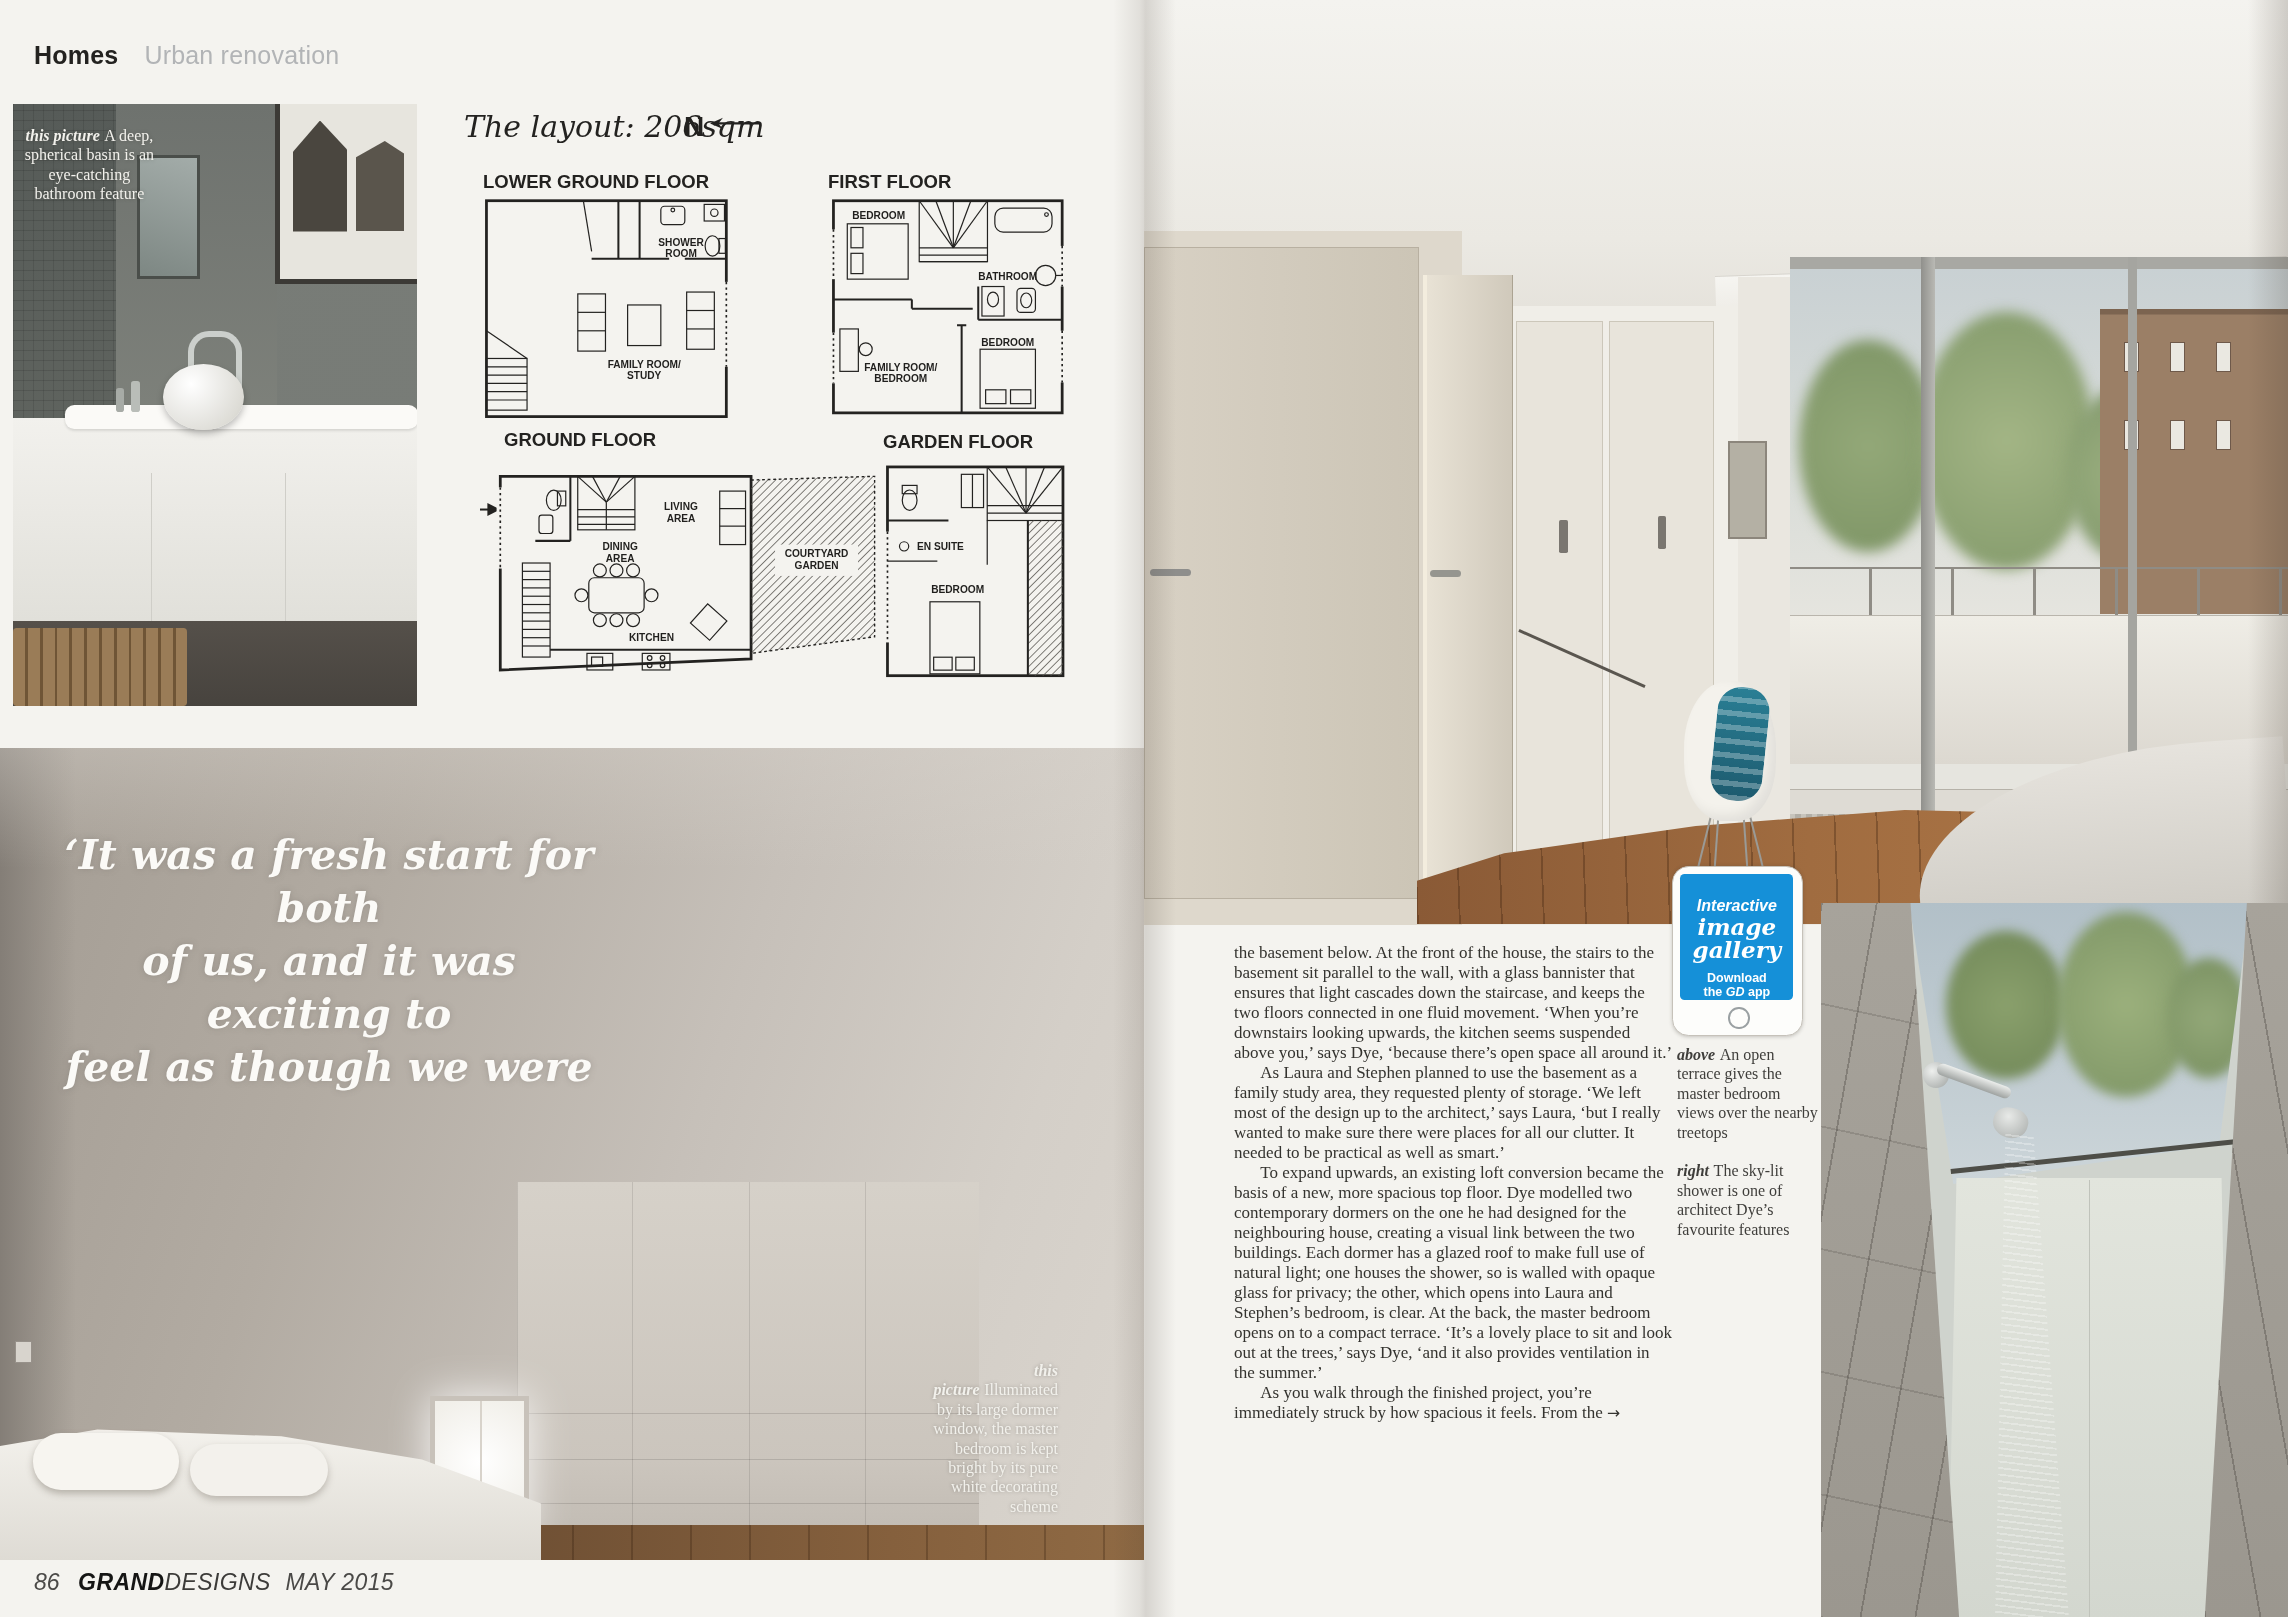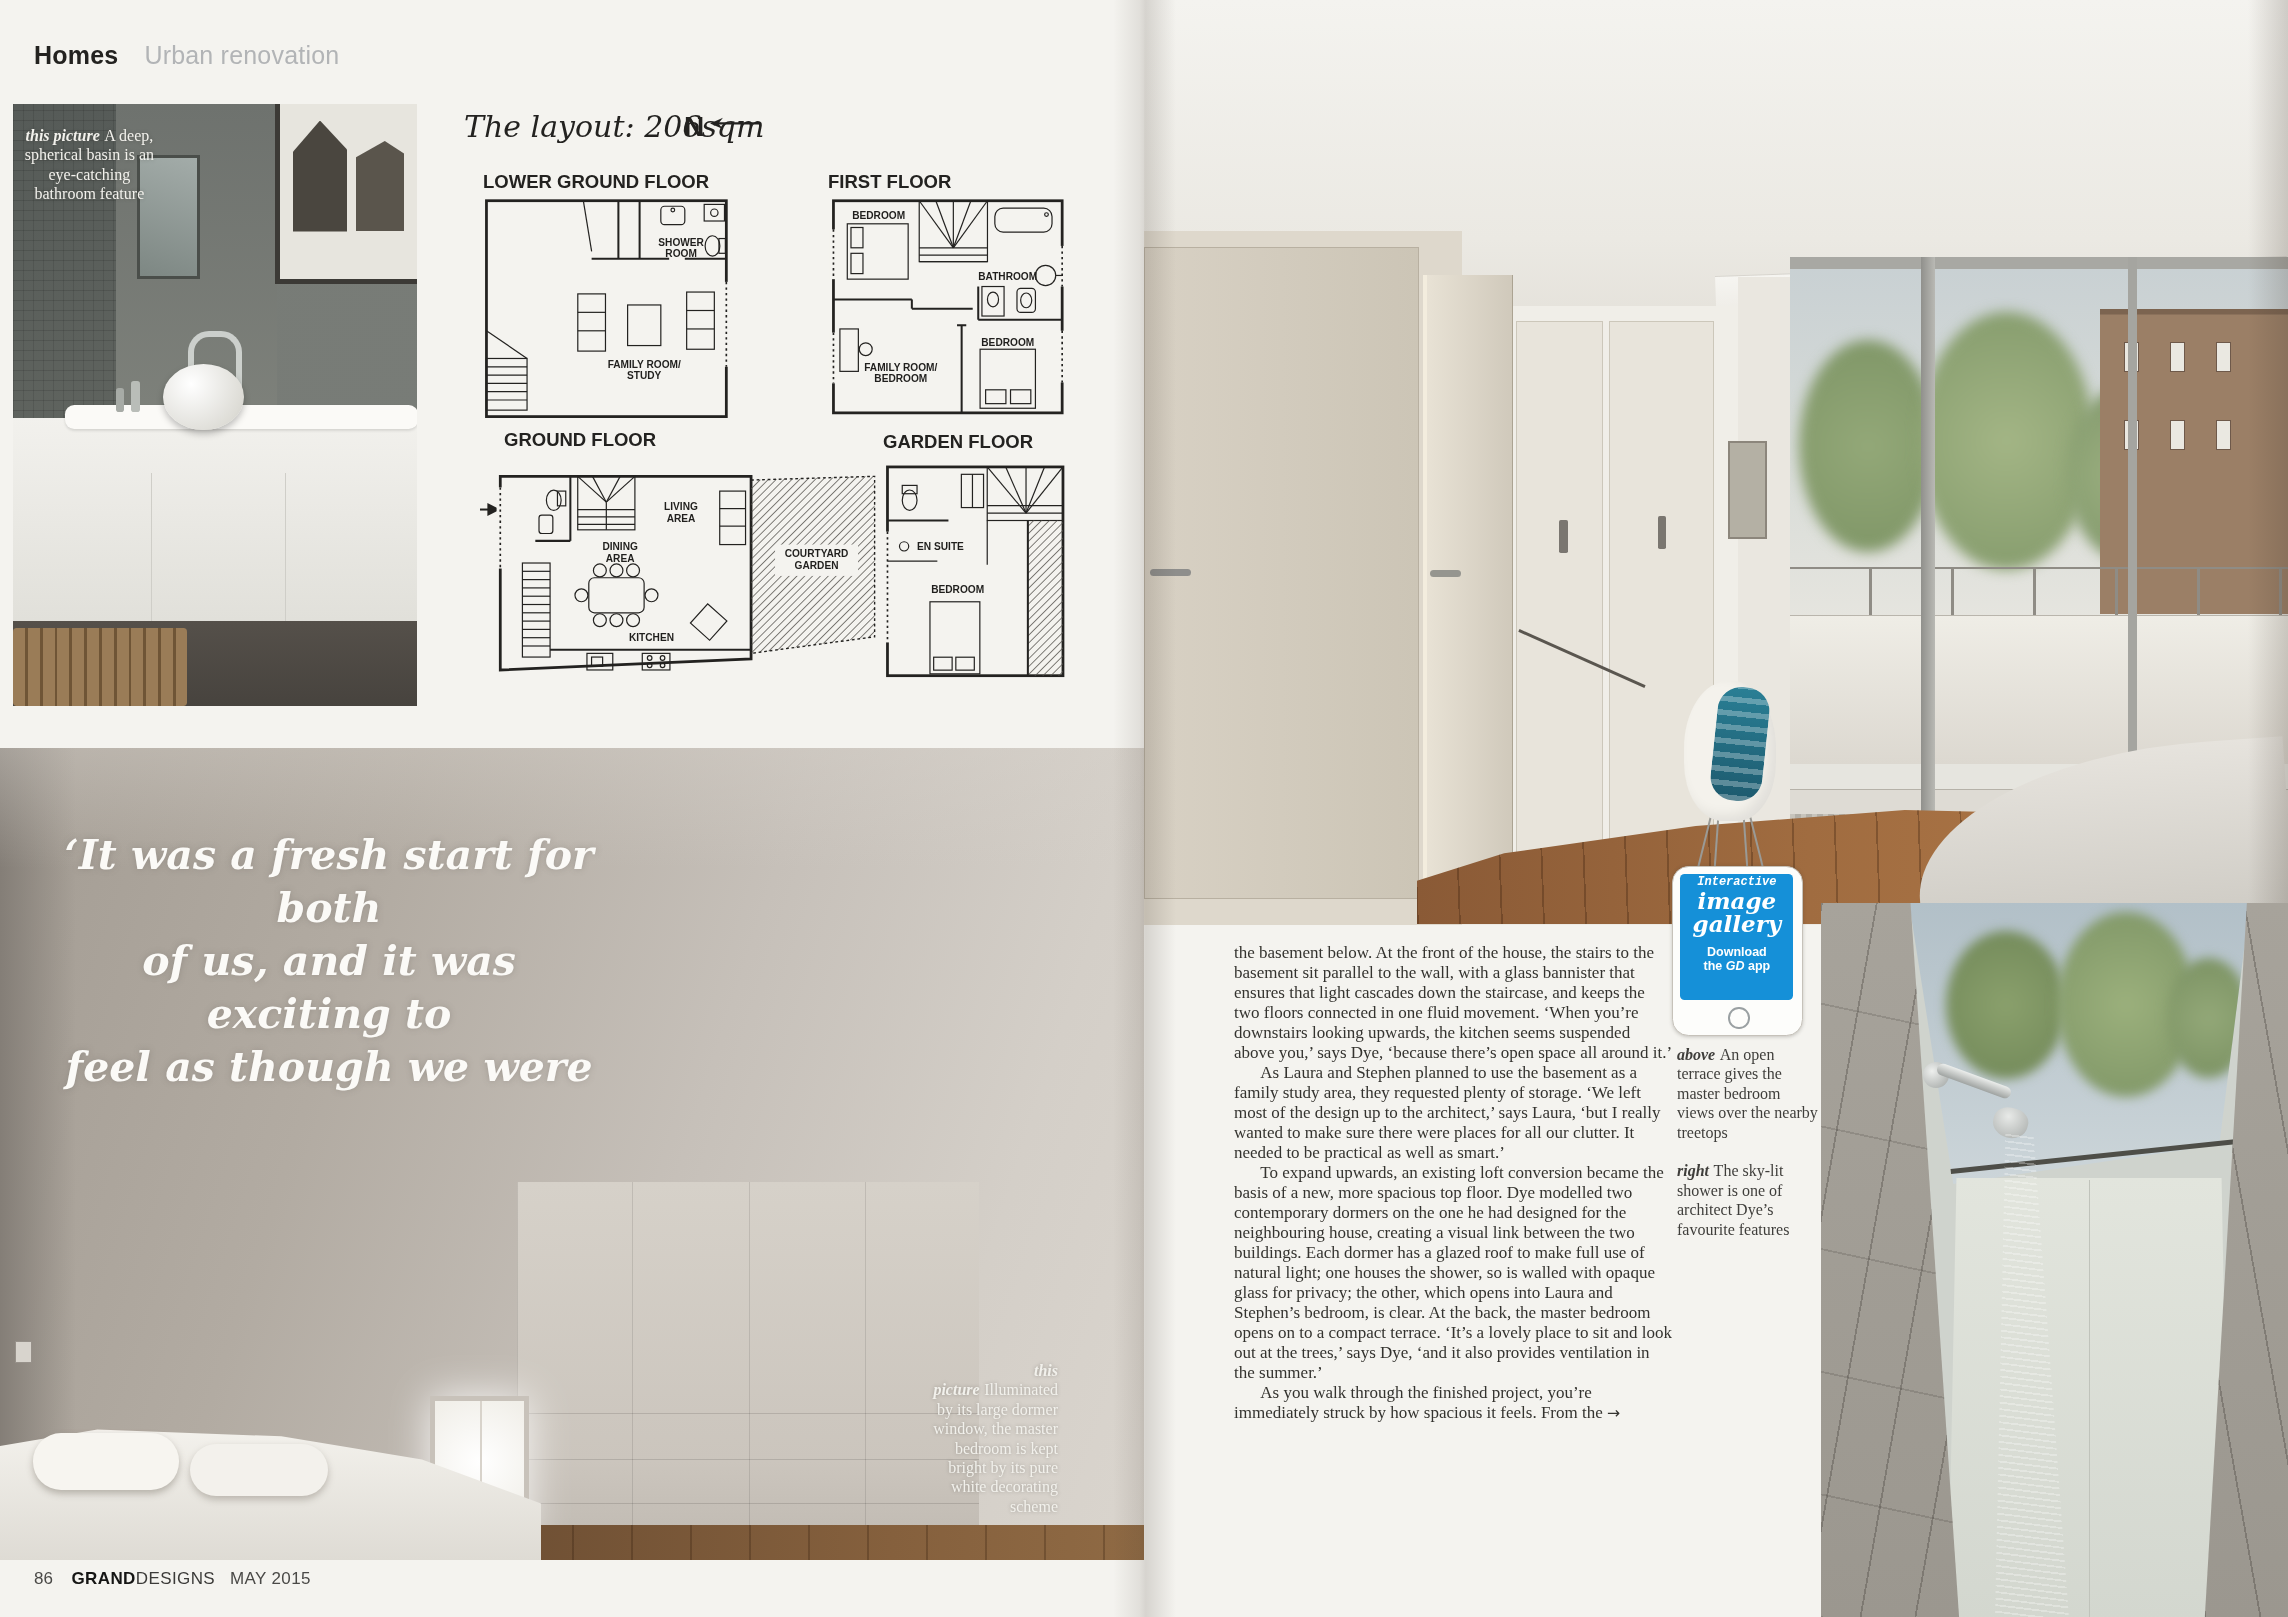--- a/index.html
+++ b/index.html
@@ -42,39 +42,39 @@
   .photo-bed{position:absolute;left:0;top:748px;width:1144px;height:812px;overflow:hidden;
              background:linear-gradient(108deg,#a39c93 0%,#b2aba2 30%,#c6c0b9 58%,#d4cfc8 82%,#dad5ce 100%);}
   .photo-room{position:absolute;left:0;top:0;width:1144px;height:925px;overflow:hidden;background:#eceae4;}
   .photo-shower{position:absolute;left:677px;top:903px;width:468px;height:715px;overflow:hidden;background:#cfd3cd;}
 
   .pullquote{position:absolute;left:52px;top:81px;width:554px;margin:0;text-align:center;
              font-family:"DejaVu Serif",serif;font-style:italic;font-weight:bold;
              font-size:41px;line-height:53px;color:#fbfaf7;text-shadow:0 0 6.5px rgba(110,104,96,.35);}
 
   .folio{position:absolute;left:34px;top:1569px;font-family:"Liberation Sans",sans-serif;
-         font-size:17px;color:#4a4947;}
+         font-size:23px;color:#4a4947;font-style:italic;}
   .folio .b{font-weight:bold;color:#151514;margin-left:18.5px;letter-spacing:0.4px;}
   .folio .r{color:#3c3b39;letter-spacing:0.4px;}
   .folio .i{margin-left:14.8px;letter-spacing:0.4px;}
 
   
   .article{position:absolute;left:90px;top:943px;width:439px;color:#34332f;}
   .article p{margin:0;font-size:17px;line-height:20px;}
   .article p.ind{text-indent:1.55em;}
   .article .arrow{font-family:"DejaVu Sans",sans-serif;font-size:15.7px;color:#34332f;}
   .side-captions{position:absolute;left:533px;top:1045px;width:142px;}
   .side-captions p{margin:0 0 19.4px 0;}
 
   
   .badge{position:absolute;left:528px;top:866px;width:129px;height:168px;background:#fdfdfb;
          border:0.9px solid #c6c2ba;border-radius:16.6px;box-shadow:0 0.9px 3.7px rgba(60,55,48,.25);}
   .badge .screen{position:absolute;left:7.4px;top:7.4px;width:113px;height:126px;background:#1590d8;
                  border-radius:4.6px;text-align:center;color:#fff;}
-  .badge .l1{margin-top:1px;font-family:Liberation Mono, monospace;font-style:italic;font-weight:bold;font-size:12px;}
+  .badge .l1{margin-top:23px;font-family:Liberation Sans, sans-serif;font-style:italic;font-weight:bold;font-size:16px;}
   .badge .l2{font-family:"DejaVu Serif",serif;font-style:italic;font-weight:bold;font-size:23px;line-height:23px;}
   .badge .dl{margin-top:9.2px;font-family:"Liberation Sans",sans-serif;font-weight:bold;font-size:12.5px;line-height:14px;}
   .badge .gd{font-style:italic;}
   .badge .home{position:absolute;left:55px;top:140px;width:17.5px;height:17.5px;border:2.3px solid #9aa0a2;border-radius:50%;}
 
   .gutter{position:absolute;left:1113px;top:0;width:63px;height:1618px;pointer-events:none;z-index:30;
           background:linear-gradient(90deg,rgba(0,0,0,0) 0%,rgba(60,50,40,.10) 42%,rgba(60,50,40,.16) 52%,rgba(0,0,0,0) 100%);}
 
   
   .bp-mosaic{left:0;top:0;width:103px;height:517px;

